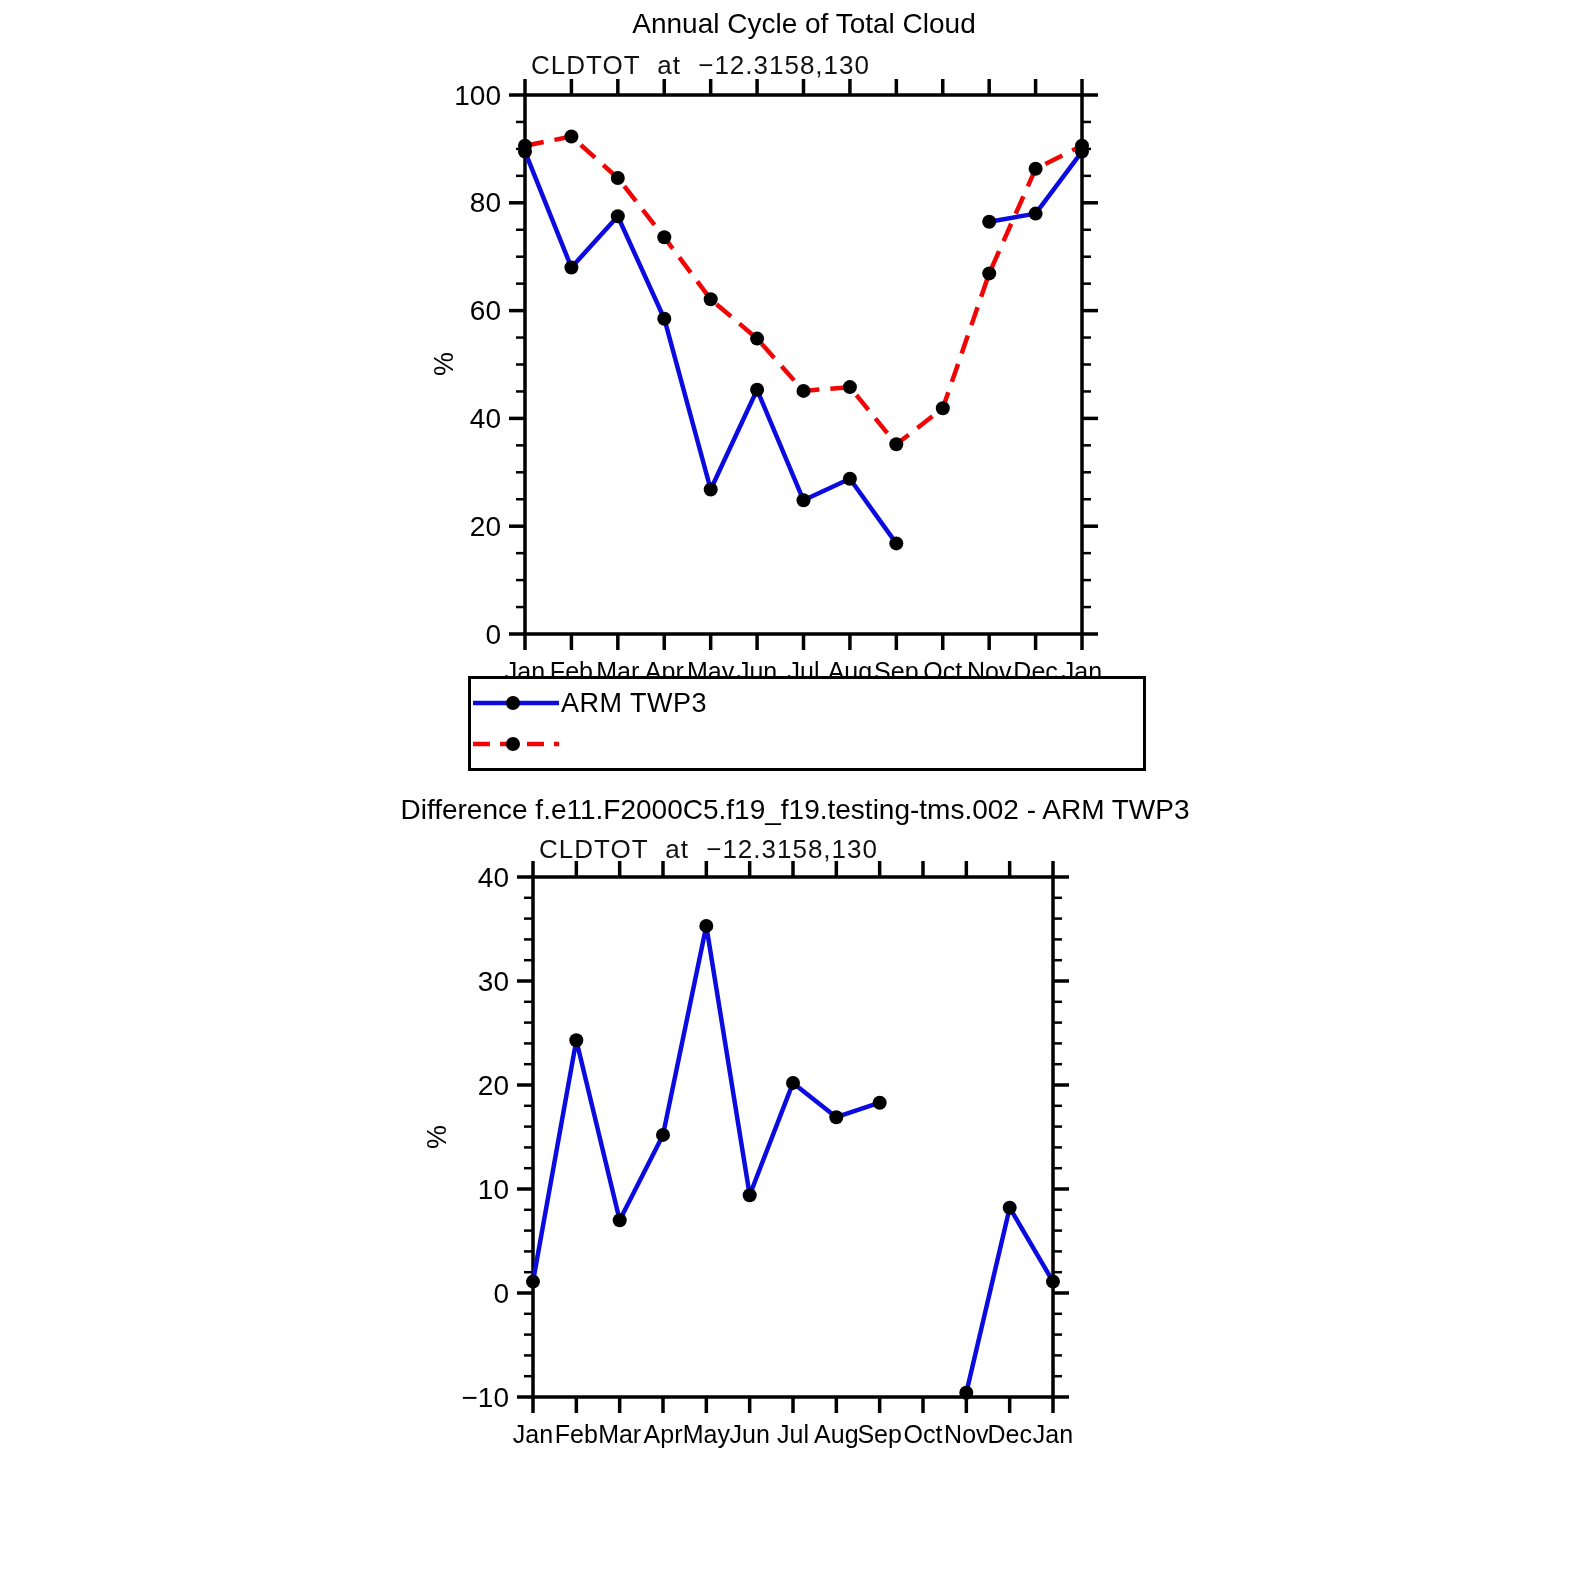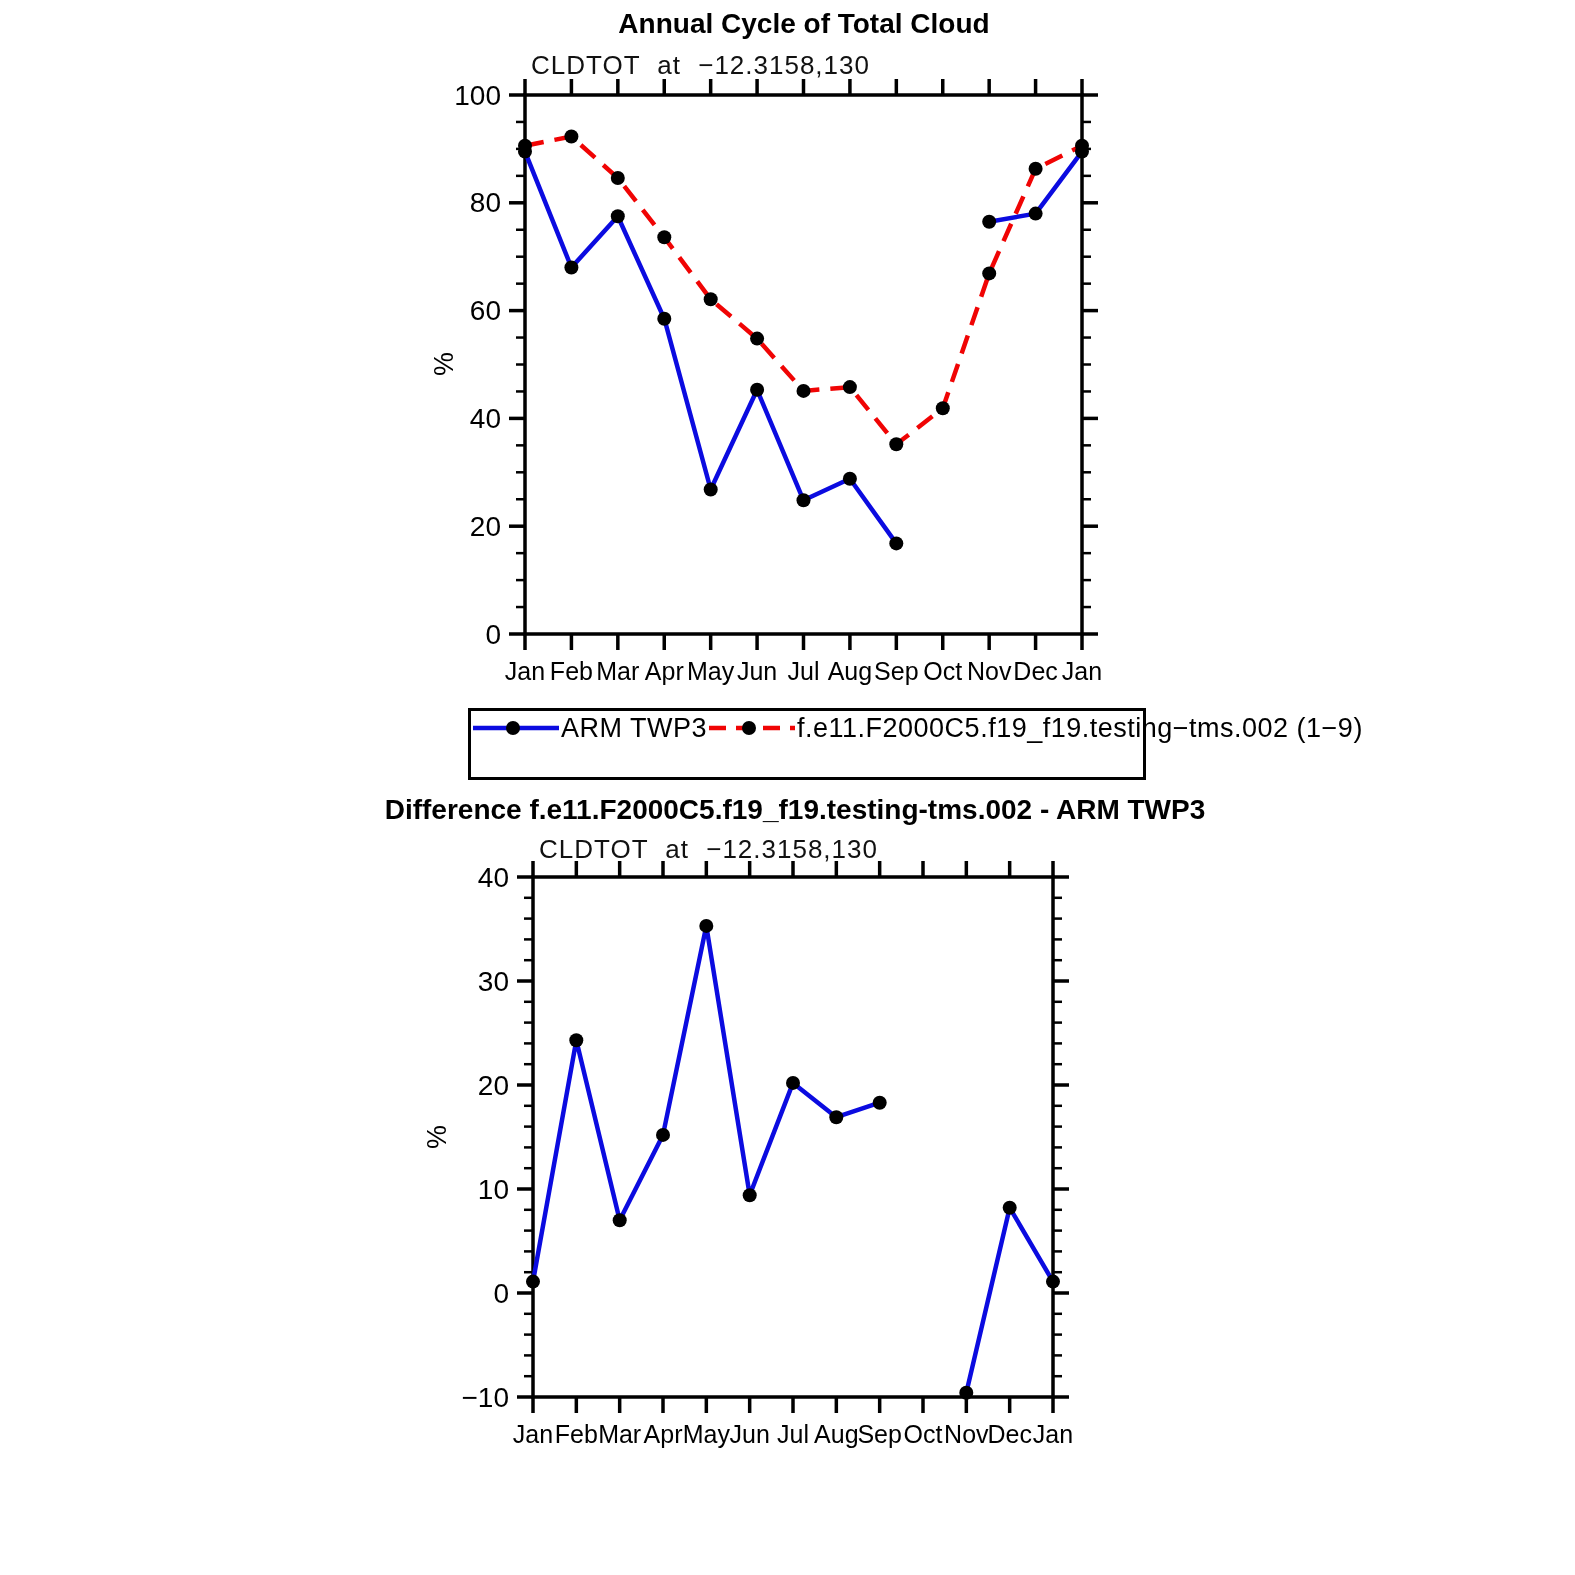--- a/index.html
+++ b/index.html
@@ -1,28 +1,28 @@
 <!DOCTYPE html>
 <html><head>
 <meta charset="utf-8">
 <style>
   html,body{margin:0;padding:0;}
   body{width:1575px;height:1575px;background:#ffffff;position:relative;
        font-family:"Liberation Sans",sans-serif;color:#000;overflow:hidden;}
-  .title{position:absolute;font-weight:bold;font-size:28px;white-space:nowrap;
+  .title{position:absolute;font-weight:normal;font-size:28px;white-space:nowrap;
          transform:translateX(-50%);color:#000;}
   .subtitle{position:absolute;font-size:26px;white-space:nowrap;color:#111;
             letter-spacing:1px;word-spacing:9px;}
   .ylabel{position:absolute;font-size:27px;width:34px;height:28px;line-height:28px;
           text-align:center;transform:rotate(-90deg);color:#000;}
   #plot-svg{position:absolute;left:0;top:0;}
   svg{font-family:"Liberation Sans",sans-serif;}
-  #legend{position:absolute;left:468px;top:708px;width:678px;height:72px;
+  #legend{position:absolute;left:468px;top:676px;width:678px;height:95px;
           border:3px solid #000;box-sizing:border-box;background:#fff;
-          display:flex;flex-direction:row;justify-content:space-evenly;}
+          display:flex;flex-direction:column;justify-content:space-evenly;}
   .legend-row{display:flex;align-items:center;height:34px;}
   .legend-swatch{flex:0 0 auto;margin-left:2px;}
   .legend-text{font-size:27px;white-space:nowrap;letter-spacing:0.5px;margin-left:2px;}
 </style>
 </head>
 <body>
 
 <div id="t1" class="title" style="left:804px;top:8px;">Annual Cycle of Total Cloud</div>
 <div id="s1" class="subtitle" style="left:531px;top:50px;">CLDTOT at −12.3158,130</div>
 <div id="yl1" class="ylabel" style="left:427px;top:350px;">%</div>
@@ -270,15 +270,14 @@
       <line id="sw1-line" x1="0" y1="11" x2="86" y2="11" stroke="#0b0be0" stroke-width="4.5"></line>
       <circle id="sw1-dot" cx="40" cy="11" r="7" fill="#000"></circle>
     </svg>
     <span class="legend-text">ARM TWP3</span>
   </div>
   <div class="legend-row">
     <svg class="legend-swatch" width="86" height="22">
       <line id="sw2-line" x1="0" y1="11" x2="86" y2="11" stroke="#f00404" stroke-width="4.5" stroke-dasharray="17 10"></line>
       <circle id="sw2-dot" cx="40" cy="11" r="7" fill="#000"></circle>
     </svg>
-    <span class="legend-text">f.e11.F2000C5.f19_f19.testing−tms.002 (1−9)</span>
   </div>
 </div>
 
 </body></html>

